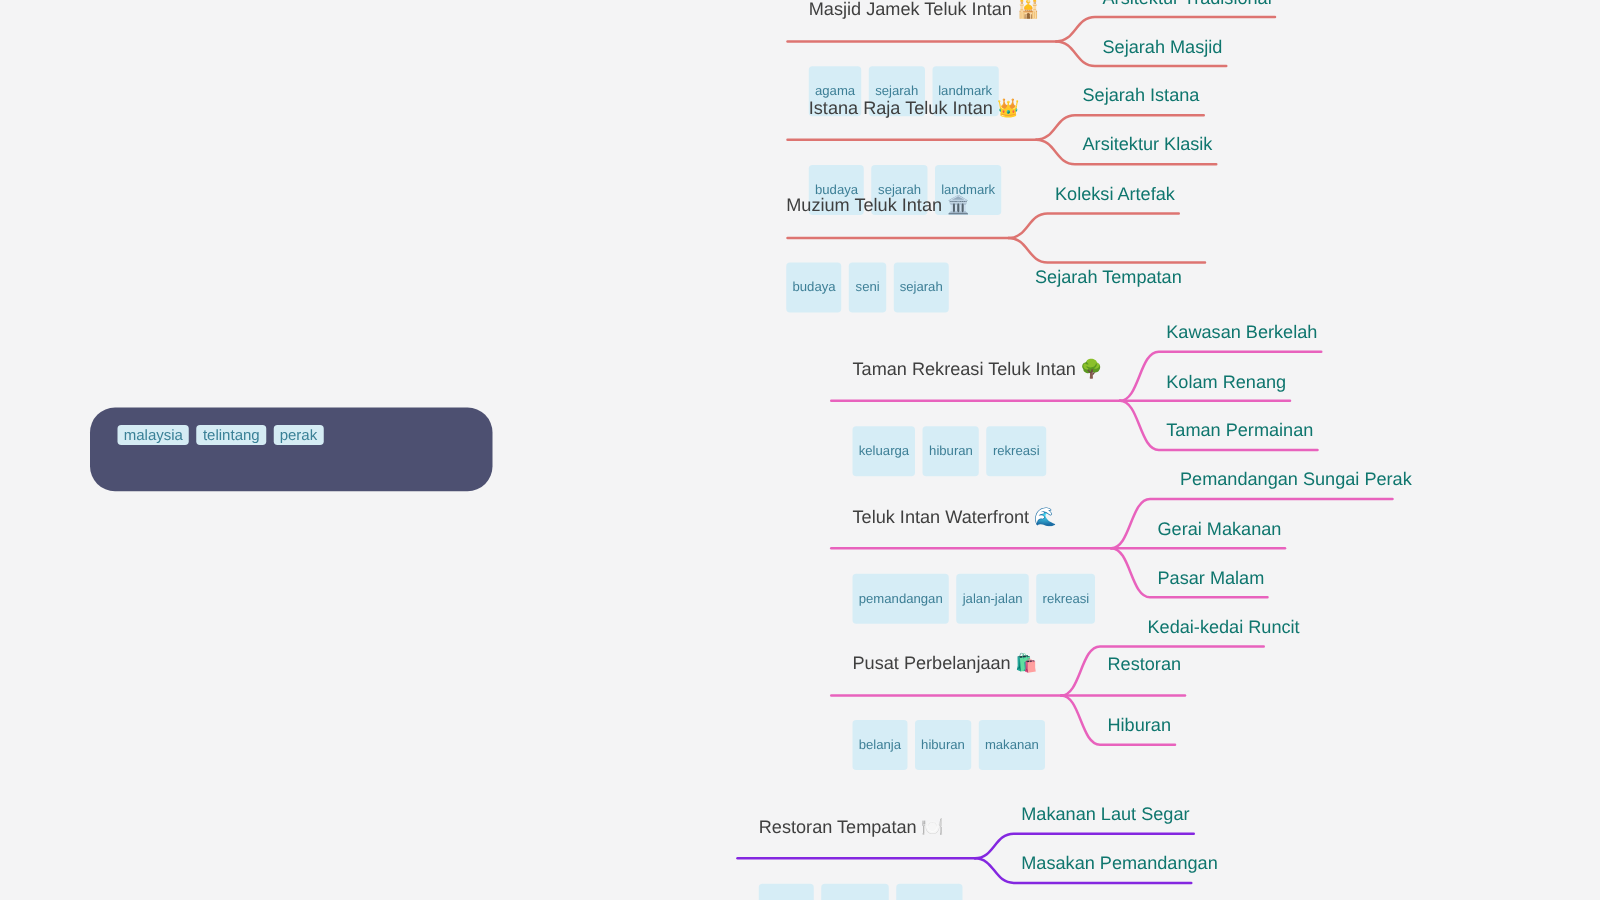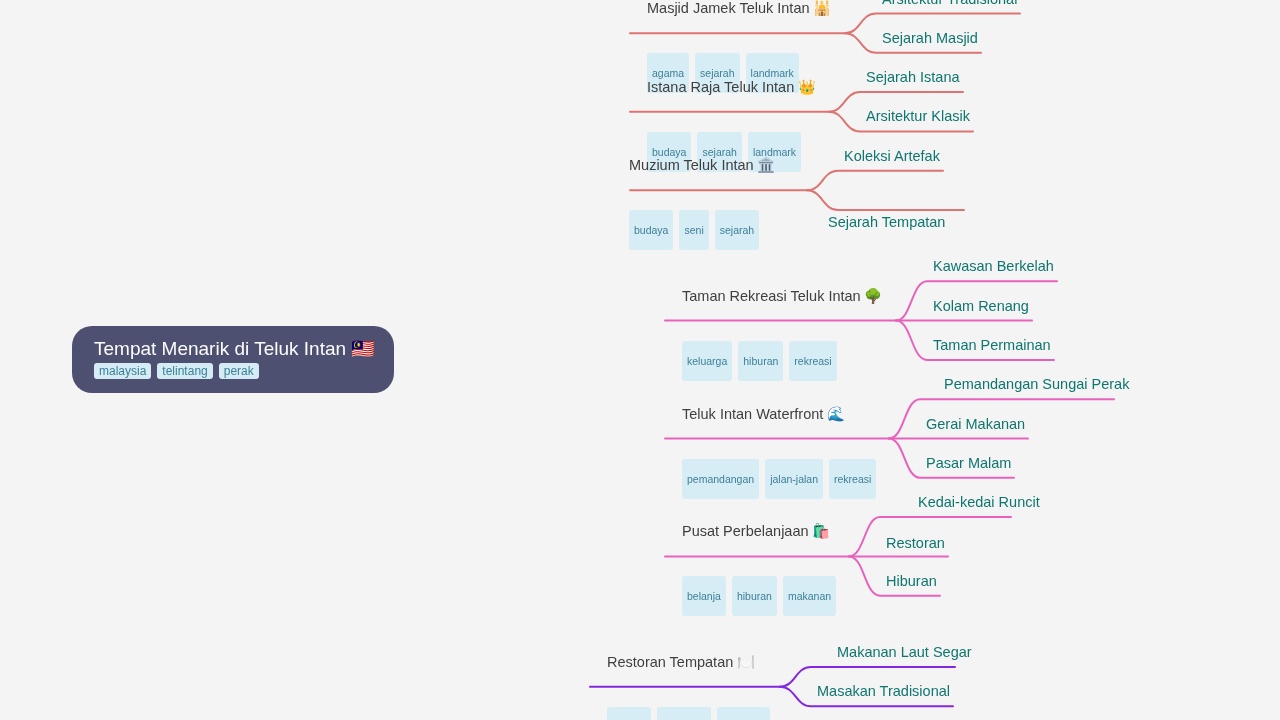--- a/index.html
+++ b/index.html
@@ -51,21 +51,20 @@
       <path d="M665,556.4000000000001L849,556.4000000000001" fill="none" stroke="#e862bd" stroke-width="2" stroke-linecap="round"></path>
       <path d="M849,556.4000000000001C864.50,556.4000000000001 864.50,517.1 880,517.1L1011.0,517.1" fill="none" stroke="#e862bd" stroke-width="2" stroke-linecap="round"></path>
       <path d="M849,556.4000000000001C864.50,556.4000000000001 864.50,556.4 880,556.4L948.0,556.4" fill="none" stroke="#e862bd" stroke-width="2" stroke-linecap="round"></path>
       <path d="M849,556.4000000000001C864.50,556.4000000000001 864.50,595.7 880,595.7L940.0,595.7" fill="none" stroke="#e862bd" stroke-width="2" stroke-linecap="round"></path>
       <path d="M590,686.65L780,686.65" fill="none" stroke="#8427e0" stroke-width="2" stroke-linecap="round"></path>
       <path d="M780,686.65C795.50,686.65 795.50,667 811,667L955.0,667" fill="none" stroke="#8427e0" stroke-width="2" stroke-linecap="round"></path>
       <path d="M780,686.65C795.50,686.65 795.50,706.3 811,706.3L953.0,706.3" fill="none" stroke="#8427e0" stroke-width="2" stroke-linecap="round"></path>
     </svg>
 
   <div class="abs" id="root-node">
-    <div id="root-title">Tempat Menarik di Teluk Intan 🇲🇾</div>
     <div id="root-tags">
         <span class="tag">malaysia</span>
         <span class="tag">telintang</span>
         <span class="tag">perak</span>
       </div>
   </div>
 <div class="abs topic" style="left: 647px; top: 0.15px;">
       <div class="ttl">Masjid Jamek Teluk Intan 🕌</div>
       <div class="tags">
         <span class="tag">agama</span>
@@ -119,25 +118,25 @@
         <span class="tag">makanan</span>
       </div>
     </div>
     <div class="abs sub" style="left: 933px; top: 258.3px;">Kawasan Berkelah</div>
     <div class="abs sub" style="left: 933px; top: 297.6px;">Kolam Renang</div>
     <div class="abs sub" style="left: 933px; top: 336.9px;">Taman Permainan</div>
     <div class="abs sub" style="left: 926px; top: 376.2px; margin-left: 18px;">Pemandangan Sungai Perak</div>
     <div class="abs sub" style="left: 926px; top: 416px;">Gerai Makanan</div>
     <div class="abs sub" style="left: 926px; top: 454.8px;">Pasar Malam</div>
     <div class="abs sub" style="left: 918px; top: 494.1px;">Kedai-kedai Runcit</div>
-    <div class="abs sub" style="left: 886px; top: 535px;">Restoran</div>
+    <div class="abs sub" style="left: 886px; top: 524px;">Restoran</div>
     <div class="abs sub" style="left: 886px; top: 572.7px;">Hiburan</div>
     <div class="abs topic" style="left: 607px; top: 653.65px;">
       <div class="ttl">Restoran Tempatan 🍽️</div>
       <div class="tags">
         <span class="tag">sejarah</span>
         <span class="tag">tempatan</span>
         <span class="tag">makanan</span>
       </div>
     </div>
-    <div class="abs sub" style="left: 817px; top: 644px; margin-left: 20px;">Makanan Laut Segar</div>
-    <div class="abs sub" style="left: 817px; top: 683.3px;">Masakan Tradisional</div>
+    <div class="abs sub" style="left: 817px; top: 644px;">Makanan Laut Segar</div>
+    <div class="abs sub" style="left: 817px; top: 683.3px;">Masakan Pemandangan</div>
   </div>
 
 </body></html>

